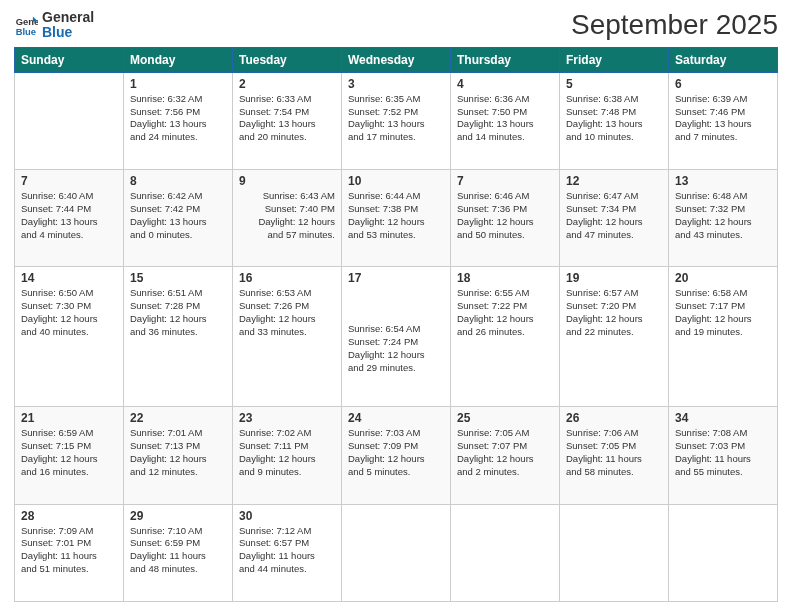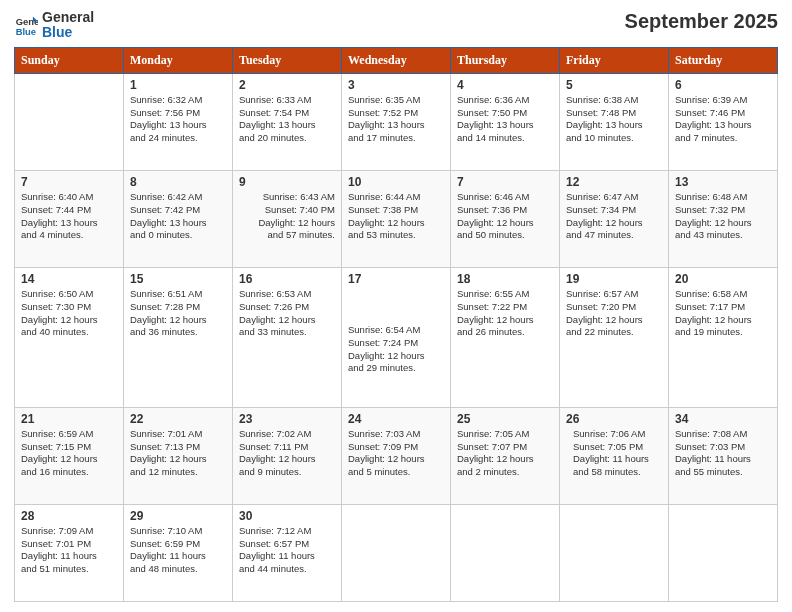--- a/index.html
+++ b/index.html
@@ -45,22 +45,22 @@
       color: #1a6aaf;
     }
     .logo-icon {
       width: 24px;
       height: 24px;
     }
     .title-area {
       text-align: right;
     }
     .month-title {
-      font-size: 20px;
-      font-weight: bold;
+      font-size: 28px;
+      font-weight: normal;
       color: #333;
       line-height: 1.1;
     }
     .subtitle {
       font-size: 13px;
       color: #555;
     }
     .calendar {
       flex: 1;
       border: 1px solid #ccc;
@@ -99,22 +99,21 @@
     .empty-cell {
       background: #fafafa;
     }
     .calendar tr:nth-child(even) td {
       background-color: #f9f9f9;
     }
     .calendar tr:nth-child(odd) td {
       background-color: #ffffff;
     }
     .calendar thead tr th {
-      background-color: #c2410c;
-      font-family: Liberation Serif, serif;
+      background-color: #0f766e;
     }
   </style>
 </head>
 <body>
 
 <div class="page">
   <div class="header">
     <div class="logo">
       <svg class="logo-icon" viewBox="0 0 28 28">
         <text x="2" y="14" font-size="11" font-weight="bold" fill="#333">General</text>
@@ -322,21 +321,21 @@
           </td>
           <td>
             <span class="day-number">25</span>
             <div class="day-info" style="white-space: pre-line;">Sunrise: 7:05 AM
 Sunset: 7:07 PM
 Daylight: 12 hours
 and 2 minutes.</div>
           </td>
           <td>
             <span class="day-number">26</span>
-            <div class="day-info" style="white-space: pre-line; margin-left: 7px;">Sunrise: 7:06 AM
+            <div class="day-info" style="white-space: pre-line;">Sunrise: 7:06 AM
 Sunset: 7:05 PM
 Daylight: 11 hours
 and 58 minutes.</div>
           </td>
           <td>
             <span class="day-number">34</span>
             <div class="day-info" style="white-space: pre-line;">Sunrise: 7:08 AM
 Sunset: 7:03 PM
 Daylight: 11 hours
 and 55 minutes.</div>

